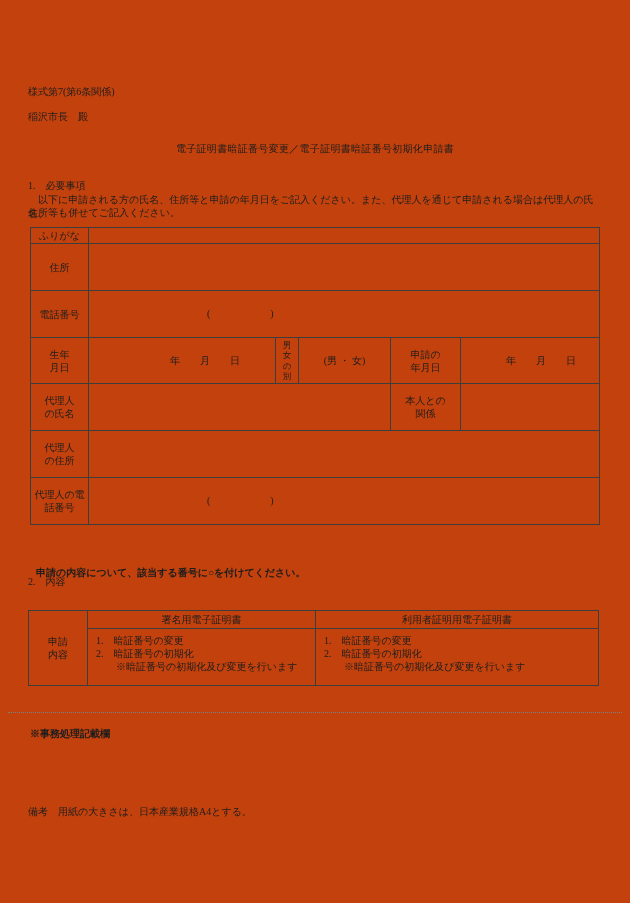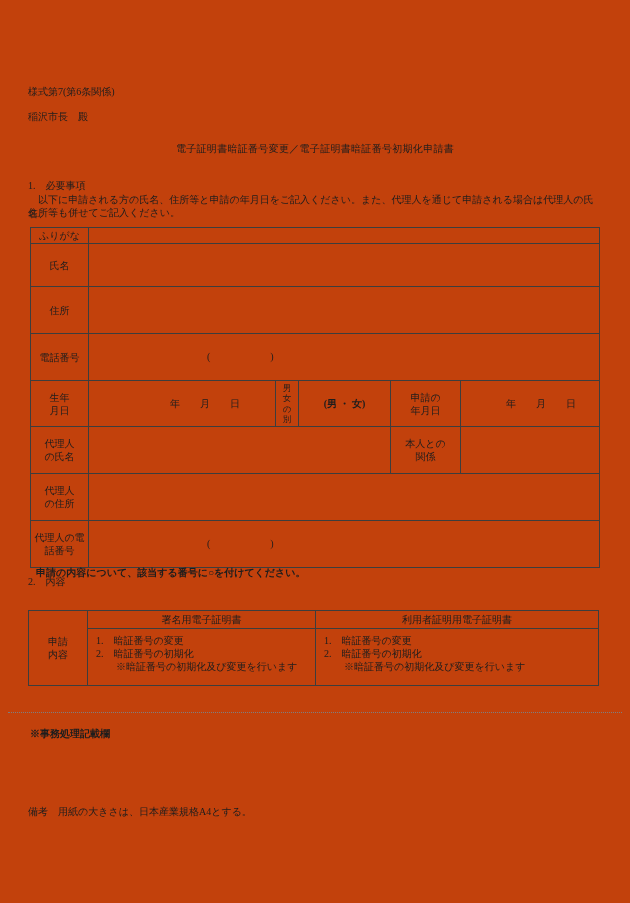--- a/index.html
+++ b/index.html
@@ -29,21 +29,21 @@
   .t1 tr.h16{height:16px;}
   .t1 tr.h43{height:43px;}
   .t1 tr.h45{height:47px;}
   .t1 tr.h46{height:46px;}
   .t1 tr.h47{height:47px;}
   .t1 .furigana-lbl{font-size:10px;}
   .parens{text-align:left;padding-left:118px;}
   .birth-date{text-align:center;padding-left:46px;}
   .apply-date{text-align:center;padding-left:22px;}
   .gender-vert{font-size:8.5px;line-height:1.18;text-align:center;padding:1px 0;}
-  .gender-opt{text-align:center;font-weight:bold;}
+  .gender-opt{text-align:center;}
   .t2{top:610px;left:28px;width:570px;}
   .t2 tr.h18{height:18px;}
   .t2 tr.h57{height:57px;}
   .t2 .content{vertical-align:top;padding:5px 2px 4px 8px;line-height:13px;text-align:left;margin-top:20px;}
   .t3{top:742px;left:32px;width:501px;}
   .t3 tr.h15{height:15px;}
   .t3 tr.h30{height:30px;}
   .t3 .lbl{font-size:9.5px;}
   
   .cut-line{top:712px;left:8px;width:614px;height:0;border-top:1px dotted #7e7e7e;}
@@ -68,24 +68,20 @@
       <col style="width:58px">
         <col style="width:187px">
         <col style="width:23px">
       <col style="width:92px">
         <col style="width:70px">
         <col style="width:139px">
     </colgroup>
     <tbody>
         <tr class="h16">
       <td class="lbl furigana-lbl" data-bind="table1.rows.furigana.label">ふりがな</td>
-      <td colspan="5"></td>
-    </tr>
-    <tr class="h43">
-      <td class="lbl" data-bind="table1.rows.name.label">氏名</td>
       <td colspan="5"></td>
     </tr>
     <tr class="h45">
       <td class="lbl" data-bind="table1.rows.address.label">住所</td>
       <td colspan="5"></td>
     </tr>
     <tr class="h47">
       <td class="lbl" data-bind="table1.rows.phone.label">電話番号</td>
       <td colspan="5" class="parens" data-bind="table1.rows.phone.parens">(　　　　　　)</td>
     </tr>

